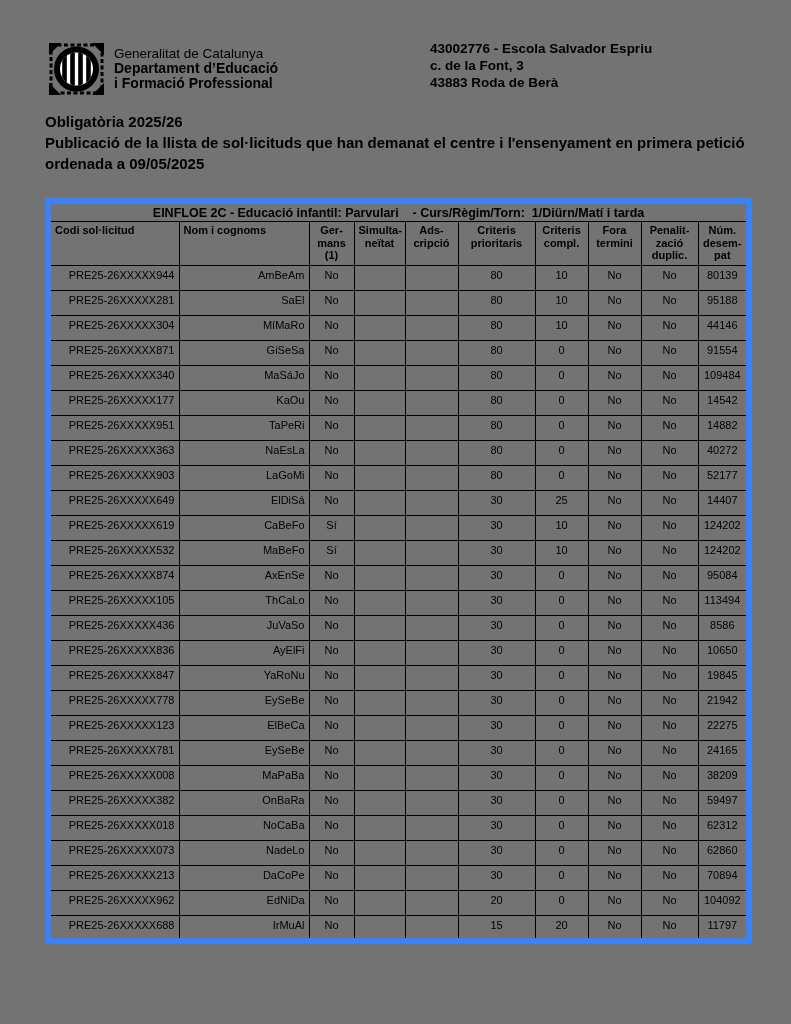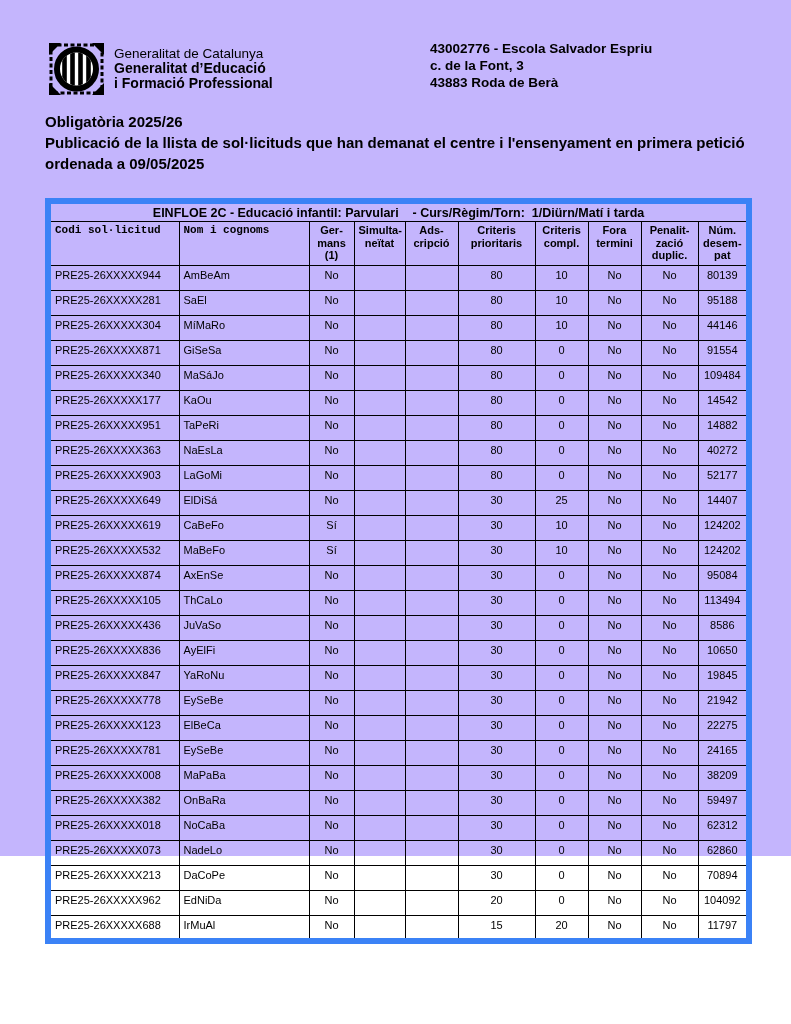--- a/index.html
+++ b/index.html
@@ -3,21 +3,21 @@
 <meta charset="utf-8">
 <style>
   html, body { margin: 0; padding: 0; }
   body {
     width: 791px; height: 1024px;
     background: #ffffff;
     color: #000000;
     font-family: "Liberation Sans", sans-serif;
     overflow: hidden;
   }
-  .page { position: relative; width: 791px; height: 856px; background: #c4b5fd; }
+  .page { position: relative; width: 791px; height: 1024px; background: #737373; }
 
   
   .letterhead { position: absolute; top: 42px; left: 48px; display: flex; align-items: flex-start; }
   .logo { width: 57px; height: 54px; flex: 0 0 auto; }
   .org { margin-left: 9px; margin-top: 4px; line-height: 15px; font-size: 13.5px; }
   .org .bold { font-weight: bold; font-size: 14px; }
   .school { position: absolute; top: 40px; left: 430px; font-size: 13.5px; line-height: 17px; font-weight: bold; }
 
   
   .doc-title { position: absolute; top: 111px; left: 45px; width: 703px;
@@ -33,27 +33,27 @@
   th.group {
     font-size: 12.5px; font-weight: bold; text-align: center;
     white-space: pre; padding: 2px 2px 1px 2px; height: 16px;
     overflow: hidden;
   }
   th.colhead {
     font-size: 11px; font-weight: bold; vertical-align: top;
     padding: 2px 4px; white-space: pre-line; line-height: 12.5px;
     text-align: center; height: 44px;
   }
-  th.colhead.left { text-align: left; font-family: Liberation Mono, monospace; }
+  th.colhead.left { text-align: left; }
   td {
     font-size: 11px; vertical-align: top; padding: 3px 4px 0 4px;
     height: 25px; line-height: 12px;
     white-space: nowrap; overflow: hidden;
   }
-  td.left { text-align: left; }
+  td.left { text-align: right; }
   td.center { text-align: center; }
 </style>
 </head>
 <body>
 
 <div class="page">
 
   <div class="letterhead">
     <div class="logo">
       <svg width="57" height="54" viewBox="0 0 57 54">
@@ -69,21 +69,21 @@
         <g clip-path="url(#lc)">
           <rect x="14.2" y="8" width="4.6" height="38" fill="#000"></rect>
           <rect x="22.2" y="8" width="4.6" height="38" fill="#000"></rect>
           <rect x="30.2" y="8" width="4.6" height="38" fill="#000"></rect>
           <rect x="38.2" y="8" width="4.6" height="38" fill="#000"></rect>
         </g>
       </svg>
     </div>
     <div class="org">
       <div>Generalitat de Catalunya</div>
-      <div class="bold">Generalitat d’Educació</div>
+      <div class="bold">Departament d’Educació</div>
       <div class="bold">i Formació Professional</div>
     </div>
   </div>
 
   <div class="school">
     <div>43002776 - Escola Salvador Espriu</div>
     <div>c. de la Font, 3</div>
     <div>43883 Roda de Berà</div>
   </div>
 

